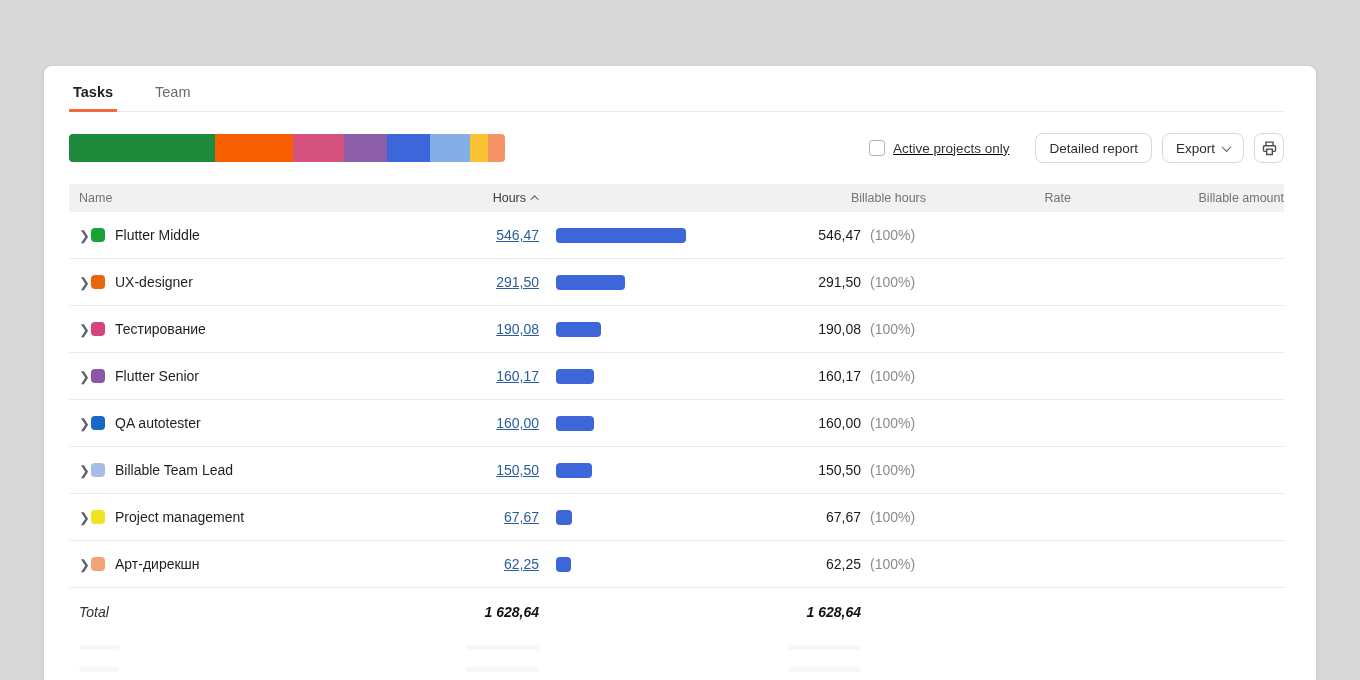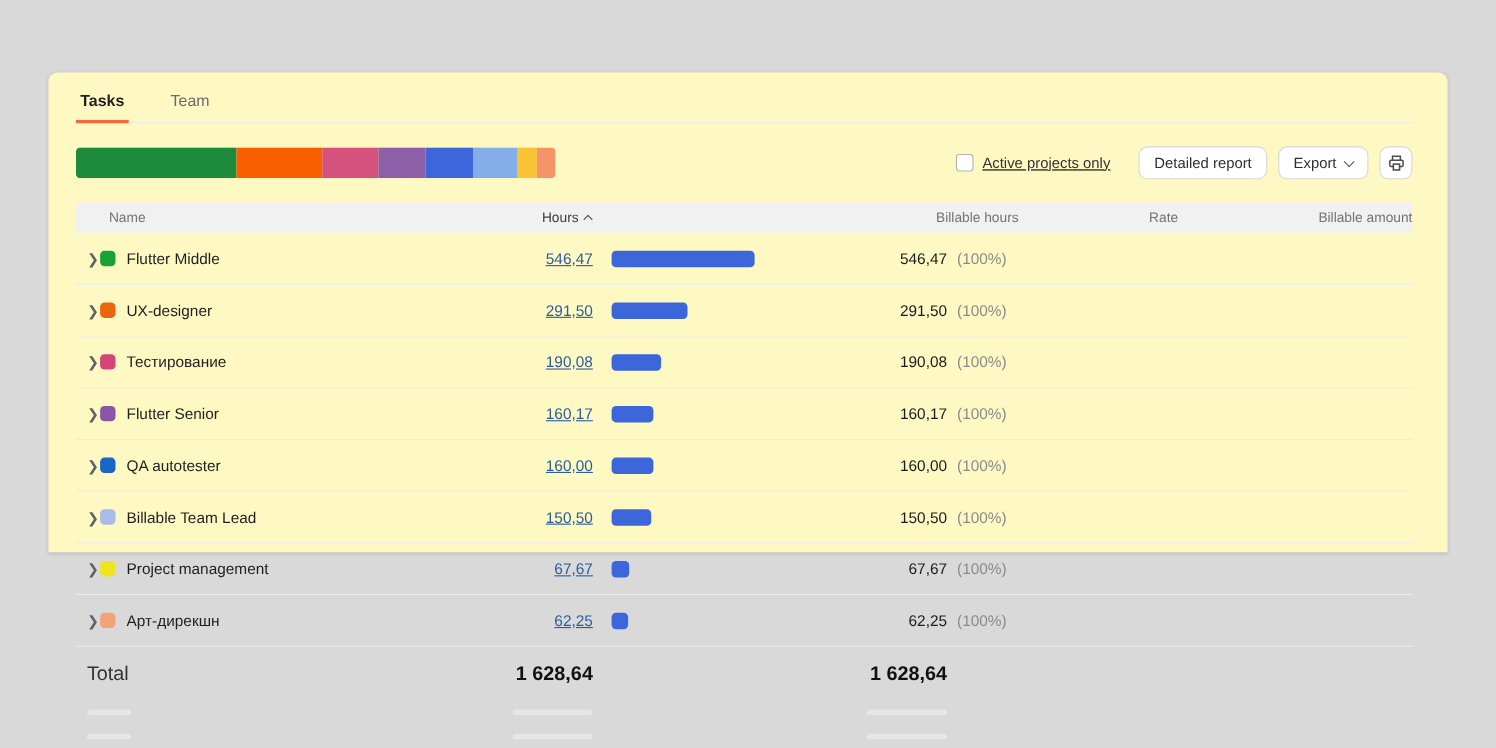--- a/index.html
+++ b/index.html
@@ -1,20 +1,20 @@
 <!DOCTYPE html>
 <html style="--accent: #f26b3a; --hoursbar: #3c66d9; --link: #2a5d9e;"><head>
 <meta charset="utf-8">
 <style>
   * { margin:0; padding:0; box-sizing:border-box; }
   html,body { width:1360px; height:680px; font-family:"Liberation Sans", sans-serif; }
   .page { width:1360px; height:680px; background:#d9d9d9; overflow:hidden; }
   .card {
-    margin:66px 44px 0 44px; width:1272px; height:436px;
-    background:#fef9c3; border-radius:8px 8px 0 0;
+    margin:66px 44px 0 44px; width:1272px; height:614px;
+    background:#ffffff; border-radius:8px 8px 0 0;
     box-shadow:0 1px 4px rgba(0,0,0,.12);
     padding:0 32px 0 25px;
   }
   
   .tabs { display:flex; gap:34px; padding-top:12px; border-bottom:1px solid #ebebeb; }
   .tab { font-size:14.5px; color:#6b6b6b; padding:6px 4px 9px 4px; cursor:pointer; }
   .tab.active { color:#1f1f1f; font-weight:bold; border-bottom:3px solid var(--accent); margin-bottom:-1px; }
   
   .toolbar { display:flex; align-items:center; margin-top:21px; height:30px; }
   .stacked-bar { width:436px; height:28px; border-radius:4px; overflow:hidden; display:flex; flex:0 0 auto; }
@@ -27,37 +27,37 @@
   .btn {
     display:flex; align-items:center; gap:8px; height:30px; padding:0 13px;
     background:#fff; border:1px solid #d8d8d8; border-radius:8px;
     font-size:13.5px; color:#2e2e2e; cursor:pointer; margin-left:10px; white-space:nowrap;
   }
   .btn-icon { width:30px; height:30px; padding:0; justify-content:center; }
   .chev-down { width:7px; height:7px; border-right:1.6px solid #555; border-bottom:1.6px solid #555; transform:rotate(45deg) translate(-1px,-1px); }
   
   .table { margin-top:21px; }
   .trow { display:grid; grid-template-columns:1fr 245px 225px 145px 213px; align-items:center; }
-  .thead { background:#f1f1f1; height:28px; font-size:12.5px; color:#737373; border-radius:2px;padding-left:20px; }
+  .thead { background:#f1f1f1; height:28px; font-size:12.5px; color:#737373; border-radius:2px; }
   .thead .cell-name { padding-left:10px; }
   .hours-head { display:flex; align-items:center; justify-content:flex-end; gap:7px; width:83px; color:#3c3c3c; }
   .caret-up { width:6px; height:6px; border-left:1.6px solid #555; border-top:1.6px solid #555; transform:rotate(45deg) translateY(2px); }
   .cell-right { text-align:right; }
   .row { height:47px; border-bottom:1px solid #ebebeb; font-size:14px; cursor:pointer; }
   .cell-name { display:flex; align-items:center; }
   .chevron { color:#5f6368; font-size:13px; padding:0 0 0 10px; width:22px; cursor:pointer; }
   .chip { width:14px; height:14px; border-radius:4px; margin-right:10px; flex:0 0 auto; }
   .task-name { color:#1f1f1f; }
   .cell-hours { display:flex; align-items:flex-end; }
   .hours-link { display:block; width:83px; text-align:right; color:var(--link); text-decoration:underline; }
   .hbar { height:15px; border-radius:4px; background:var(--hoursbar); margin-left:17px; }
   .cell-billable { display:flex; align-items:center; justify-content:flex-end; }
   .billable-val { color:#1b1b1b; }
   .billable-pct { width:65px; padding-left:9px; text-align:left; color:#8b8b8b; }
-  .total-row { height:48px; font-size:18px; }
+  .total-row { height:48px; font-size:14px;font-style:italic; }
   .total-label { color:#333; padding-left:10px; }
   .total-val { font-weight:bold; color:#111; }
   .total-hours { width:83px; text-align:right; }
   .pct-spacer { width:65px; }
   
   .ghost-row { height:22px; opacity:.55; }
   .ghost { height:5px; border-radius:2px; background:#f0f0f0; }
   .g-name { width:40px; margin-left:10px; }
   .g-hours { width:73px; margin-left:auto; margin-right:162px; }
   .g-billable { width:73px; margin-right:65px; }

